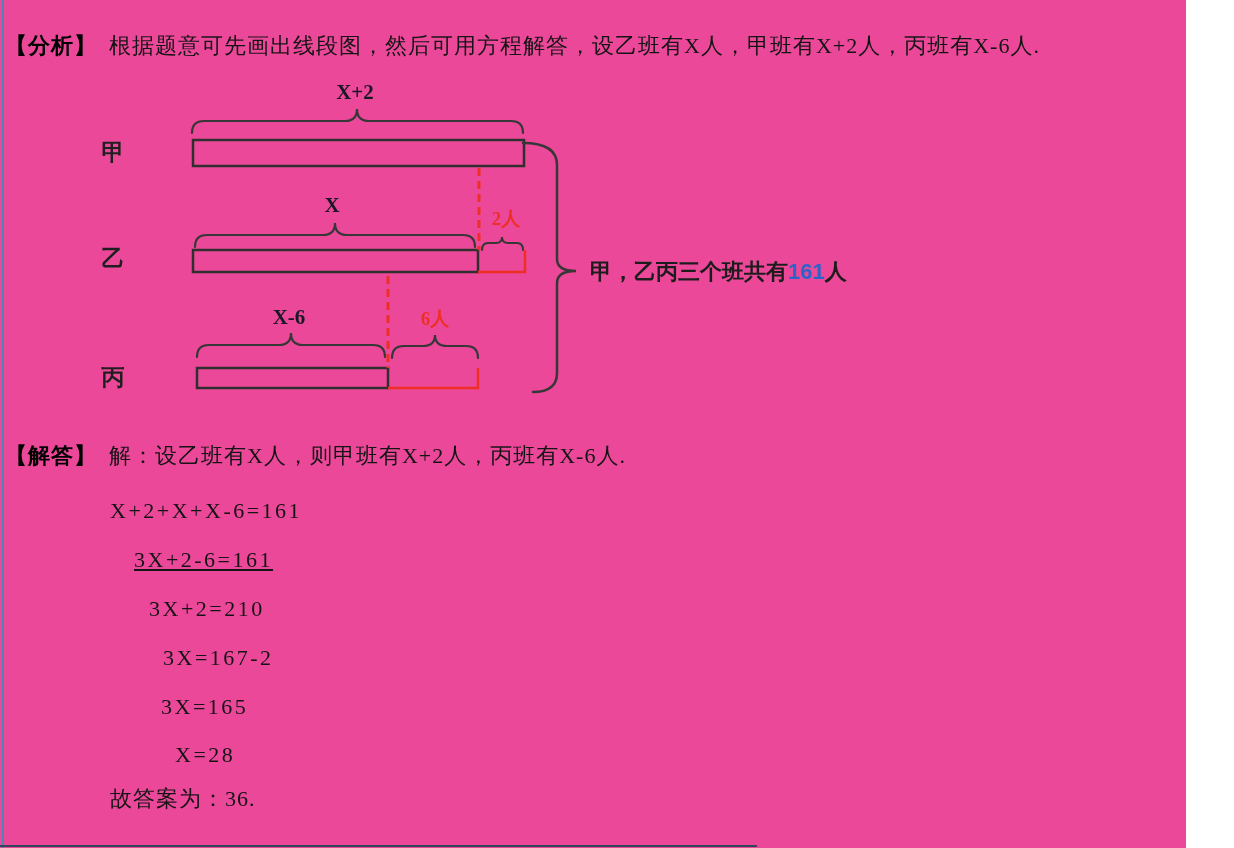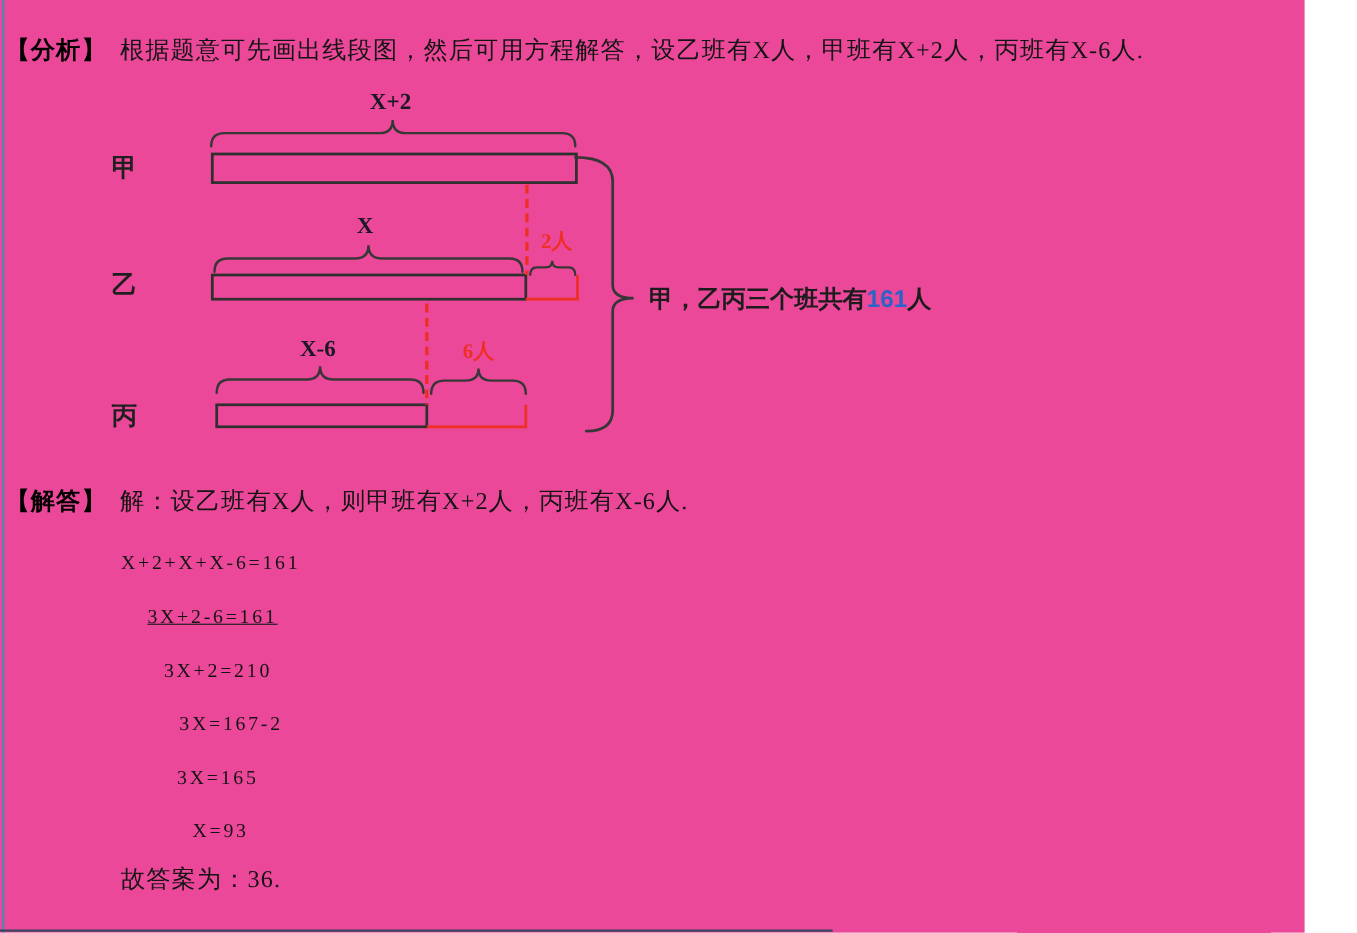--- a/index.html
+++ b/index.html
@@ -15,21 +15,21 @@
   .vline{position:absolute;left:2px;top:0;width:2px;height:848px;background:#4b86b8;}
   .hline{position:absolute;left:0;top:845px;width:757px;height:2px;background:#31475c;}
   .textline{
     position:absolute;white-space:nowrap;
     font-size:22px;line-height:26px;letter-spacing:1px;color:#141414;
   }
   .tag{font-weight:bold;color:#000;}
   .body-text{margin-left:12px;}
   .eq{
     position:absolute;white-space:nowrap;
-    font-size:18px;line-height:26px;letter-spacing:2.5px;color:#141414;
+    font-size:22px;line-height:26px;letter-spacing:2.5px;color:#141414;
   }
   svg text{font-family:"Liberation Serif","DejaVu Serif",serif;}
   .diagram-label{font-size:23px;font-weight:600;fill:#1f1f1f;}
   .seg-label{font-size:21px;font-weight:600;fill:#181826;}
   .red-label{font-size:19px;font-weight:600;fill:#ee2f25;}
   .total-text{
     font-family:"Liberation Sans","DejaVu Sans",sans-serif;
     font-size:22px;font-weight:bold;fill:#1c1c1c;
   }
 </style>
@@ -79,17 +79,17 @@
 
   <div class="textline" style="left:5px;top:443px;">
     <span class="tag">【解答】</span><span class="body-text">解：设乙班有X人，则甲班有X+2人，丙班有X-6人.</span>
   </div>
 
   <div class="eq" style="left:110px;top:498px;">X+2+X+X-6=161</div>
   <div class="eq" style="left:134px;top:547px;text-decoration:underline;">3X+2-6=161</div>
   <div class="eq" style="left:149px;top:596px;">3X+2=210</div>
   <div class="eq" style="left:163px;top:645px;">3X=167-2</div>
   <div class="eq" style="left:161px;top:694px;">3X=165</div>
-  <div class="eq" style="left:175px;top:742px;">X=93</div>
+  <div class="eq" style="left:175px;top:742px;">X=28</div>
 
   <div class="textline" style="left:110px;top:786px;">故答案为：36.</div>
 
 </div>
 
 </body></html>

